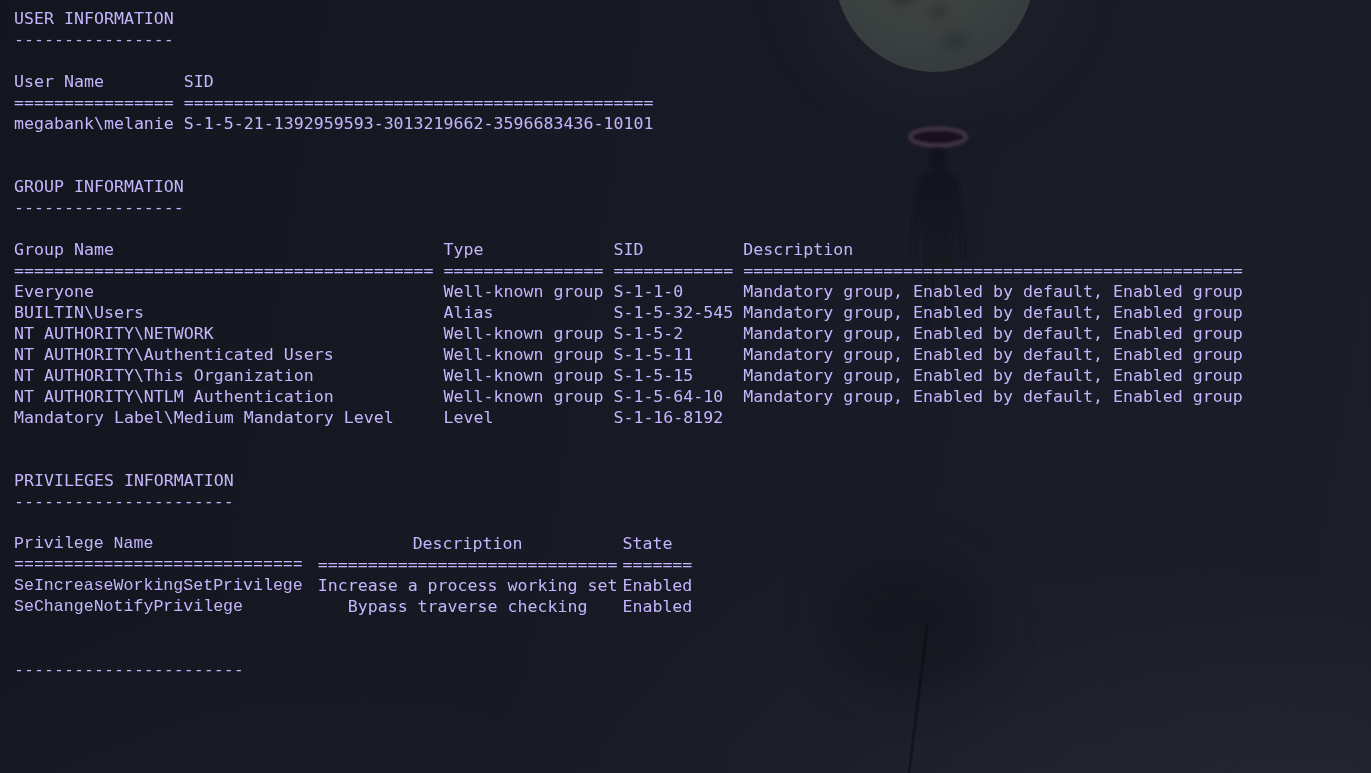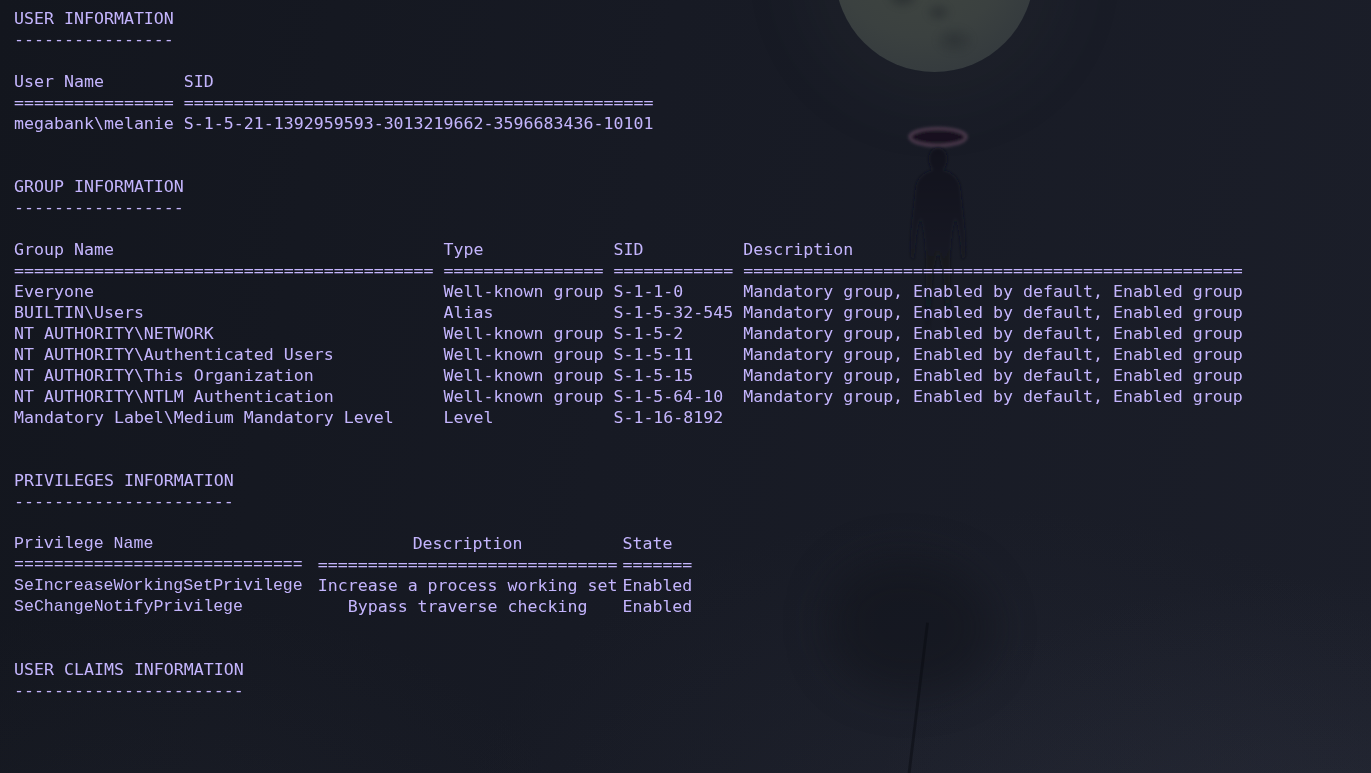--- a/index.html
+++ b/index.html
@@ -110,17 +110,16 @@
     <div class="line"></div>
     <div class="line"><span class="cell w30">Privilege Name</span><span class="cell w31">Description</span><span class="cell">State</span></div>
     <div class="line"><span class="cell w30">=============================</span><span class="cell w31">==============================</span><span class="cell">=======</span></div>
     <div class="line"><span class="cell w30">SeIncreaseWorkingSetPrivilege</span><span class="cell w31">Increase a process working set</span><span class="cell">Enabled</span></div>
     <div class="line"><span class="cell w30">SeChangeNotifyPrivilege</span><span class="cell w31">Bypass traverse checking</span><span class="cell">Enabled</span></div>
     <div class="line"></div>
     <div class="line"></div>
   </section>
 
   <section>
-    <div class="line">USER CLAIMS INFORMATION</div>
     <div class="line">-----------------------</div>
   </section>
 
 </main>
 
 </body></html>

